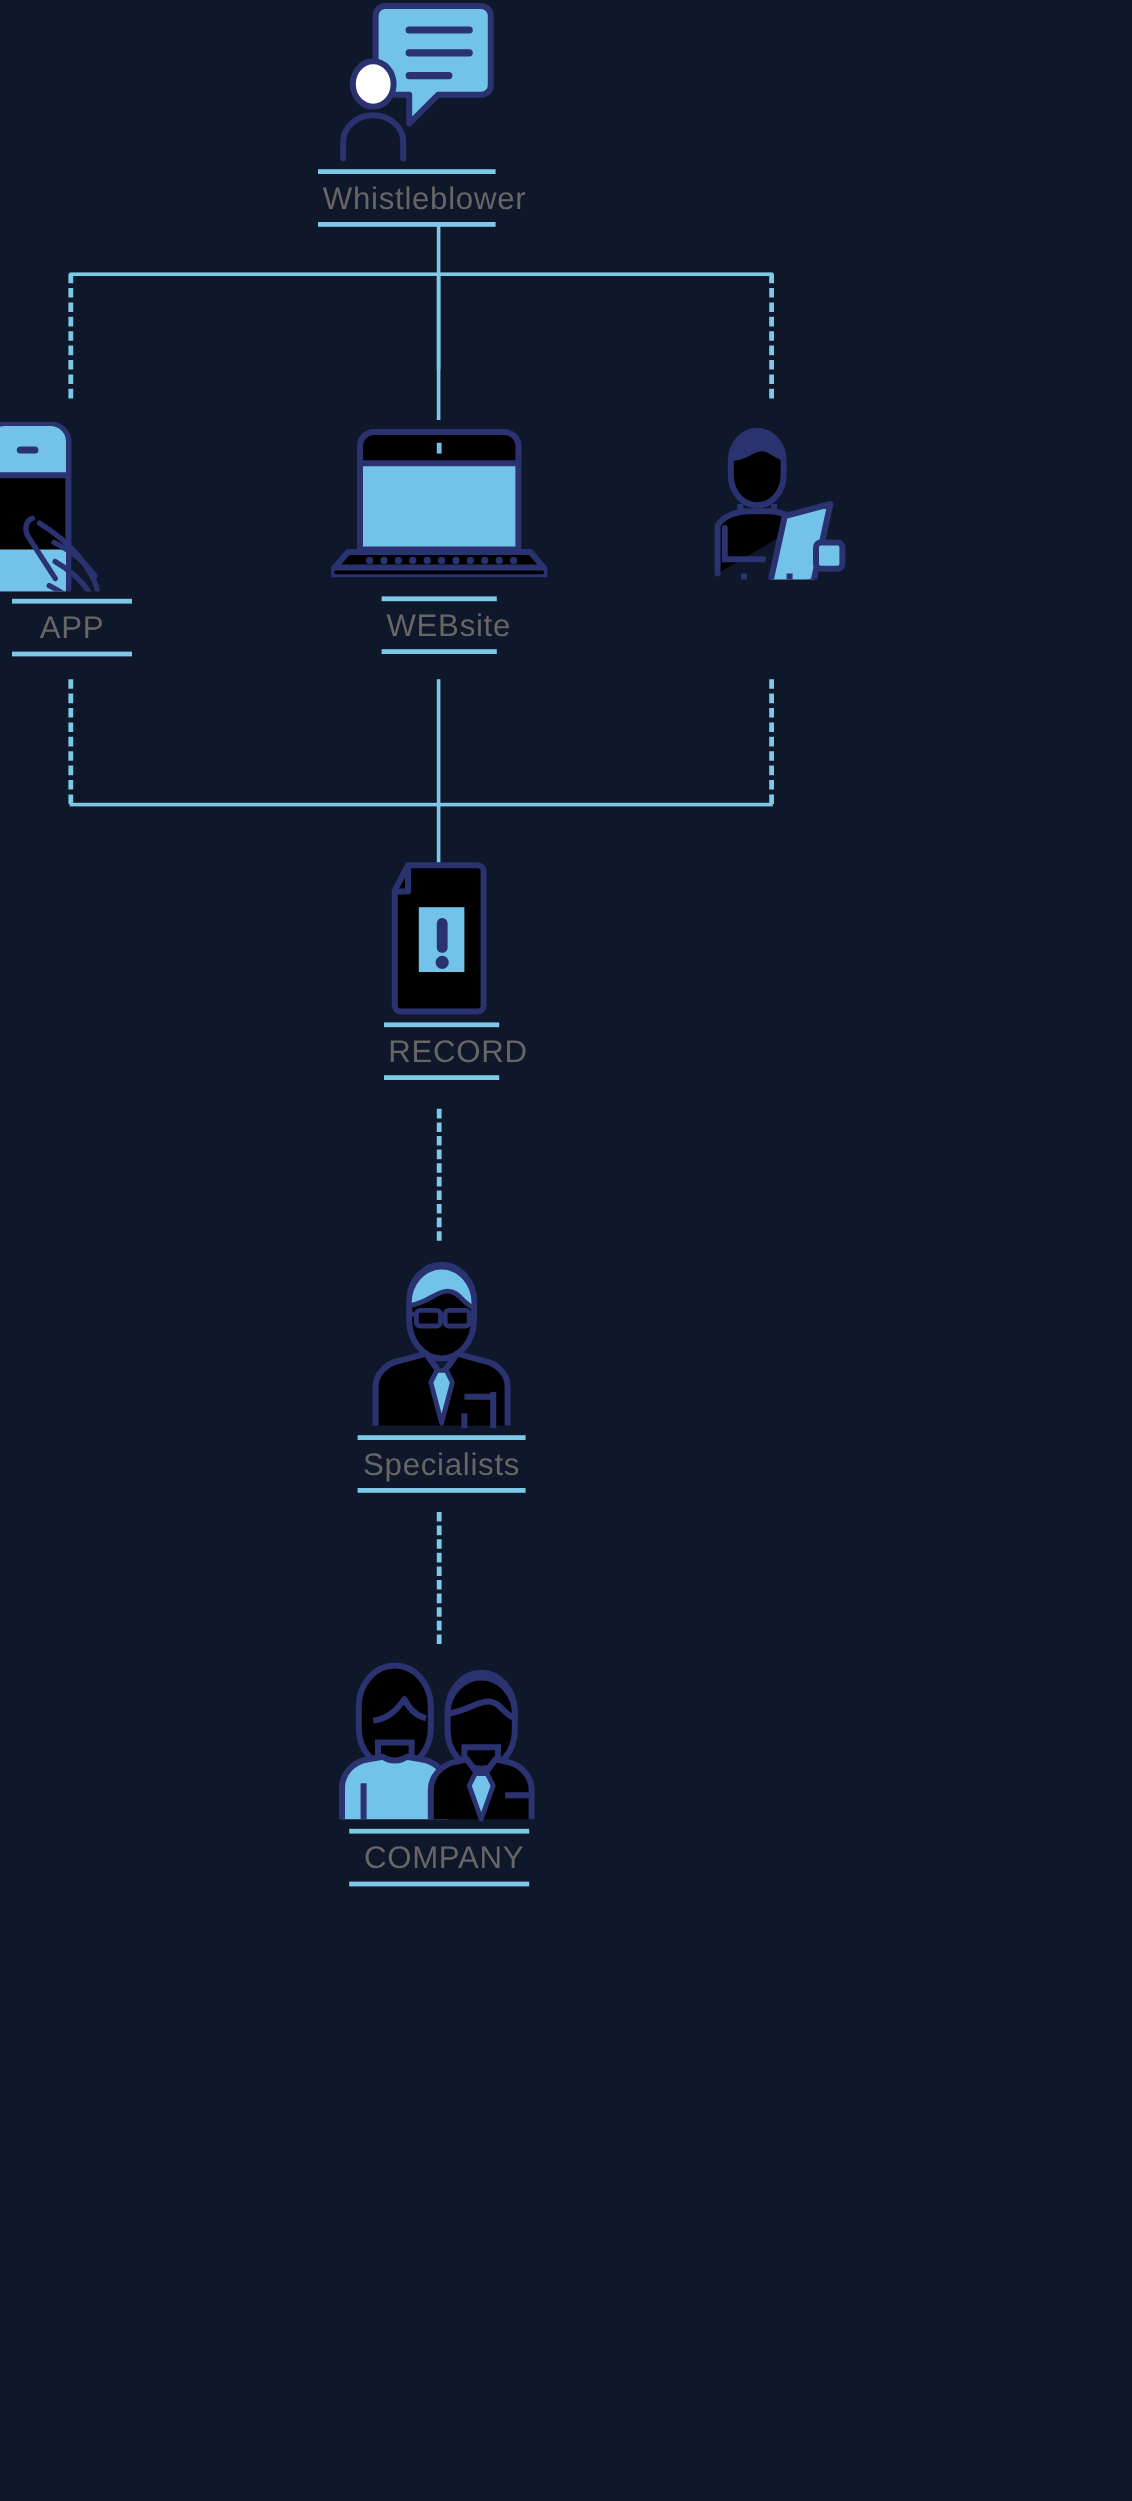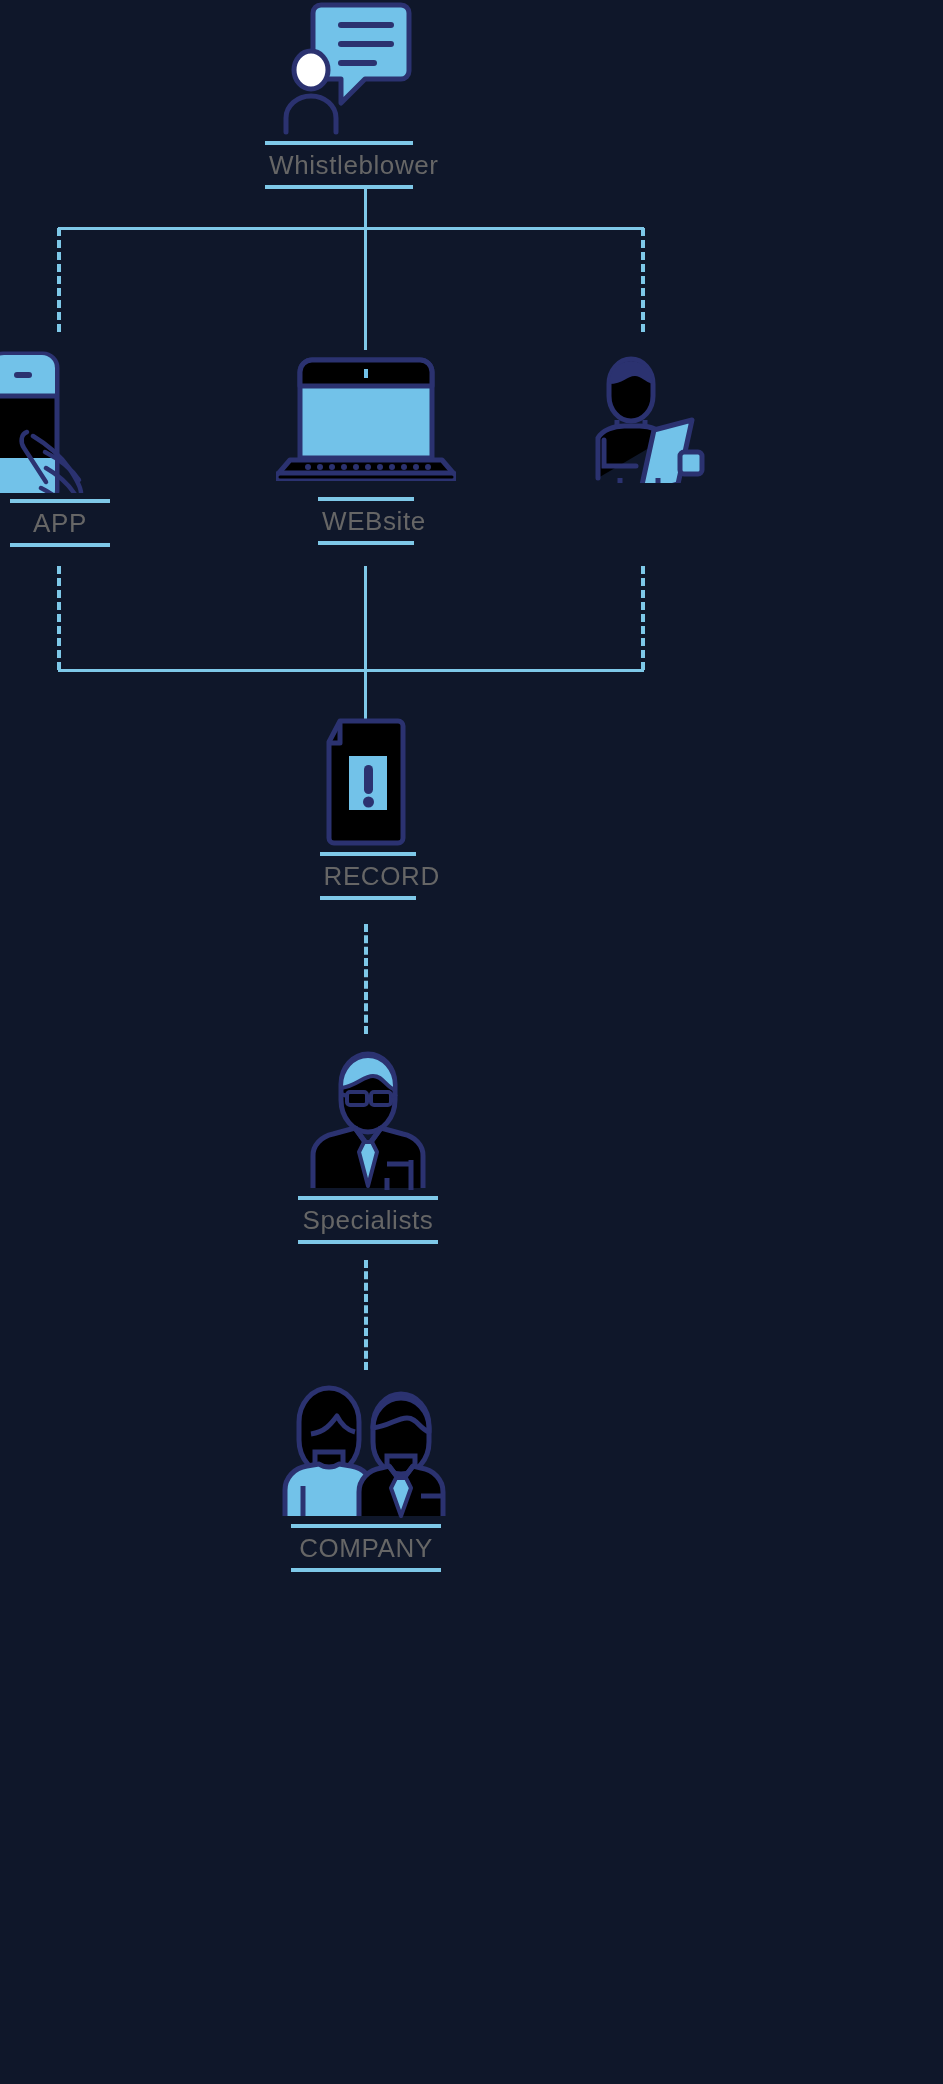--- a/index.html
+++ b/index.html
@@ -245,20 +245,20 @@
       <line x1="22" y1="108" x2="22" y2="138" stroke="#2b3270" stroke-width="5"></line>
 
       <path d="M92 48 a28 32 0 0 1 56 0 v16 a28 32 0 0 1 -56 0 z" fill="#000000" stroke="#2b3270" stroke-width="5"></path>
       <path d="M92 50 a28 30 0 0 1 56 0 v4 c-10 -4 -12 -14 -22 -14 c-10 0 -18 8 -34 10 z" fill="#000000" stroke="#2b3270" stroke-width="5" stroke-linejoin="round"></path>
       <path d="M106 90 v-12 h28 v12" fill="#000000" stroke="#2b3270" stroke-width="5"></path>
       <path d="M78 138 v-24 a26 24 0 0 1 22 -24 l8 -2 l12 16 l12 -16 l8 2 a26 24 0 0 1 22 24 v24" fill="#000000" stroke="#2b3270" stroke-width="5" stroke-linejoin="round"></path>
       <path d="M108 88 l12 16 l12 -16" fill="none" stroke="#2b3270" stroke-width="5" stroke-linejoin="round"></path>
       <path d="M115 100 h10 l5 10 l-10 28 l-10 -28 z" fill="#72c2e9" stroke="#2b3270" stroke-width="4" stroke-linejoin="round"></path>
       <line x1="140" y1="118" x2="160" y2="118" stroke="#2b3270" stroke-width="5"></line>
     </svg>
-    <div class="label-block" style="width:150px;">
+    <div class="label-block" style="width:150px;align-items:flex-end;">
       <div class="rule"></div>
       <div class="label-text">COMPANY</div>
       <div class="rule"></div>
     </div>
   </div>
 
 </div>
 
 </body></html>

